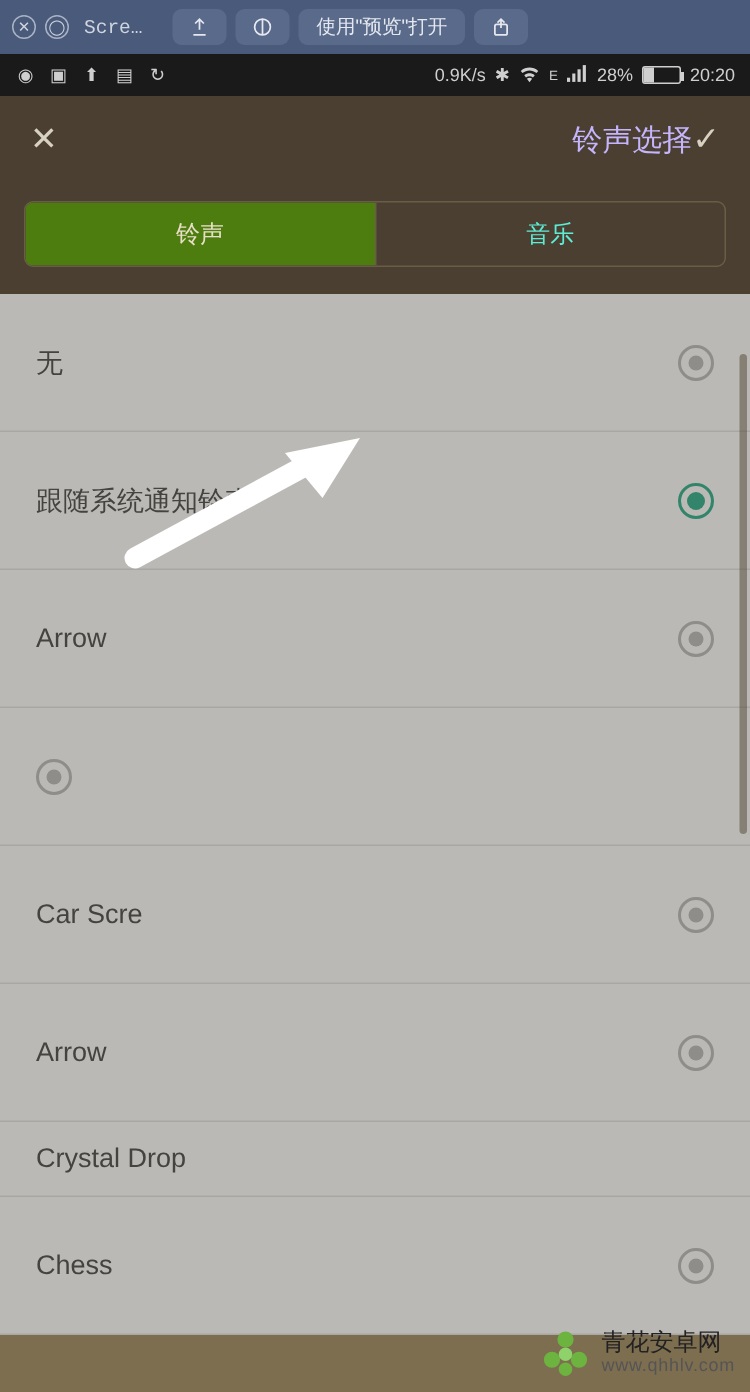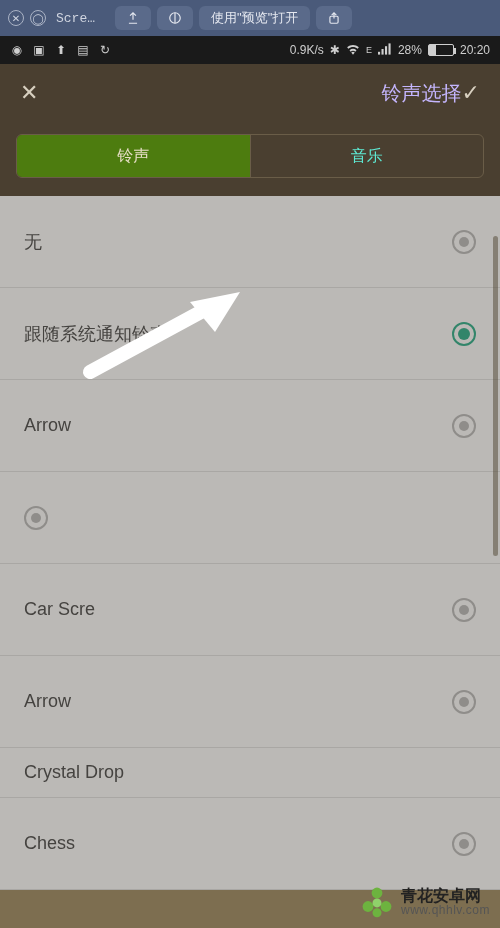--- a/index.html
+++ b/index.html
@@ -154,21 +154,21 @@
   z-index: 20;
   display: flex;
   align-items: center;
   gap: 6px;
 }
 .wm-logo {
   width: 36px; height: 36px;
   position: relative;
 }
 .wm-text { display: flex; flex-direction: column; line-height: 1.1; }
-.wm-text .cn { font-size: 16px; font-weight: 700; color: #222; }
+.wm-text .cn { font-size: 16px; font-weight: 400; color: #222; }
 .wm-text .url { font-size: 12px; color: #555; letter-spacing: 0.5px; }
 </style>
 </head>
 <body>
 
 <div class="browser-bar">
   <div class="circ">✕</div>
   <div class="circ">◯</div>
   <span class="title">Scre…</span>
   <div class="spacer"></div>

